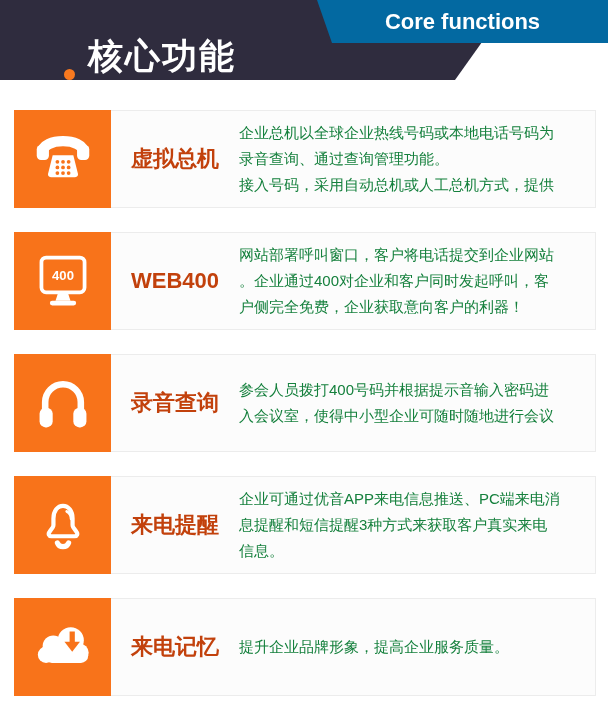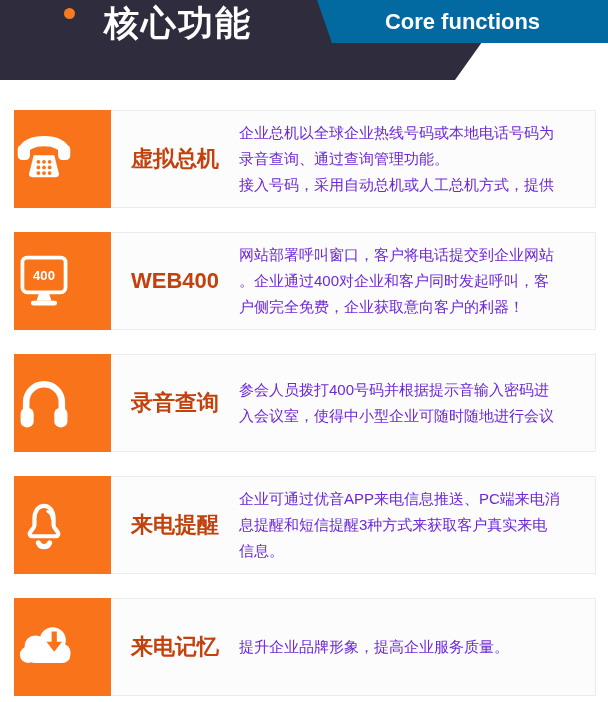--- a/index.html
+++ b/index.html
@@ -10,51 +10,51 @@
   }
   
   .header { position:relative; height:96px; }
   .dark-banner {
     position:absolute; top:0; left:0; width:608px; height:80px;
     background:#2F2C3E;
     clip-path:polygon(0 0, 512px 0, 455px 100%, 0 100%);
   }
   .title-wrap {
     position:absolute; top:0; left:64px; height:80px;
-    display:flex; align-items:flex-start; gap:29px; z-index:2;
+    display:flex; align-items:flex-end; gap:13px; z-index:2;
   }
   .title-dot { width:11px; height:11px; border-radius:50%; background:#F8791F; margin-top:8px; }
   .page-title {
     color:#ffffff; font-size:35px; font-weight:900; letter-spacing:2px;
   }
   .en-banner {
     position:absolute; top:0; left:317px; width:291px; height:43px;
     background:#0369a1;
     clip-path:polygon(0 0, 100% 0, 100% 100%, 15px 100%);
     display:flex; align-items:center; justify-content:center;
     color:#ffffff; font-size:22px; font-weight:700; z-index:3;
   }
   
   .rows { position:absolute; top:110px; left:14px; right:12px; }
   .row { display:flex; height:98px; margin-bottom:24px; }
   .icon-box {
     width:97px; height:98px; flex-shrink:0; background:#F8731A;
-    display:flex; align-items:center; justify-content:flex-start;
+    display:flex; align-items:center; justify-content:center;
   }
   .card {
     flex:1; background:#FCFCFC; border:1px solid #ECECEC; border-left:none;
     display:flex; align-items:center;
   }
   .label {
     width:128px; flex-shrink:0; text-align:center;
     color:#c2410c; font-size:22px; font-weight:600;
   }
   .desc {
     flex:1; padding-right:16px;
-    color:#6d28d9; font-size:15px; line-height:26px;
+    color:#15803d; font-size:15px; line-height:26px;
   }
 </style>
 </head>
 <body>
 
 <div class="header">
   <div class="dark-banner"></div>
   <div class="title-wrap">
     <span class="title-dot"></span>
     <span class="page-title">核心功能</span>

